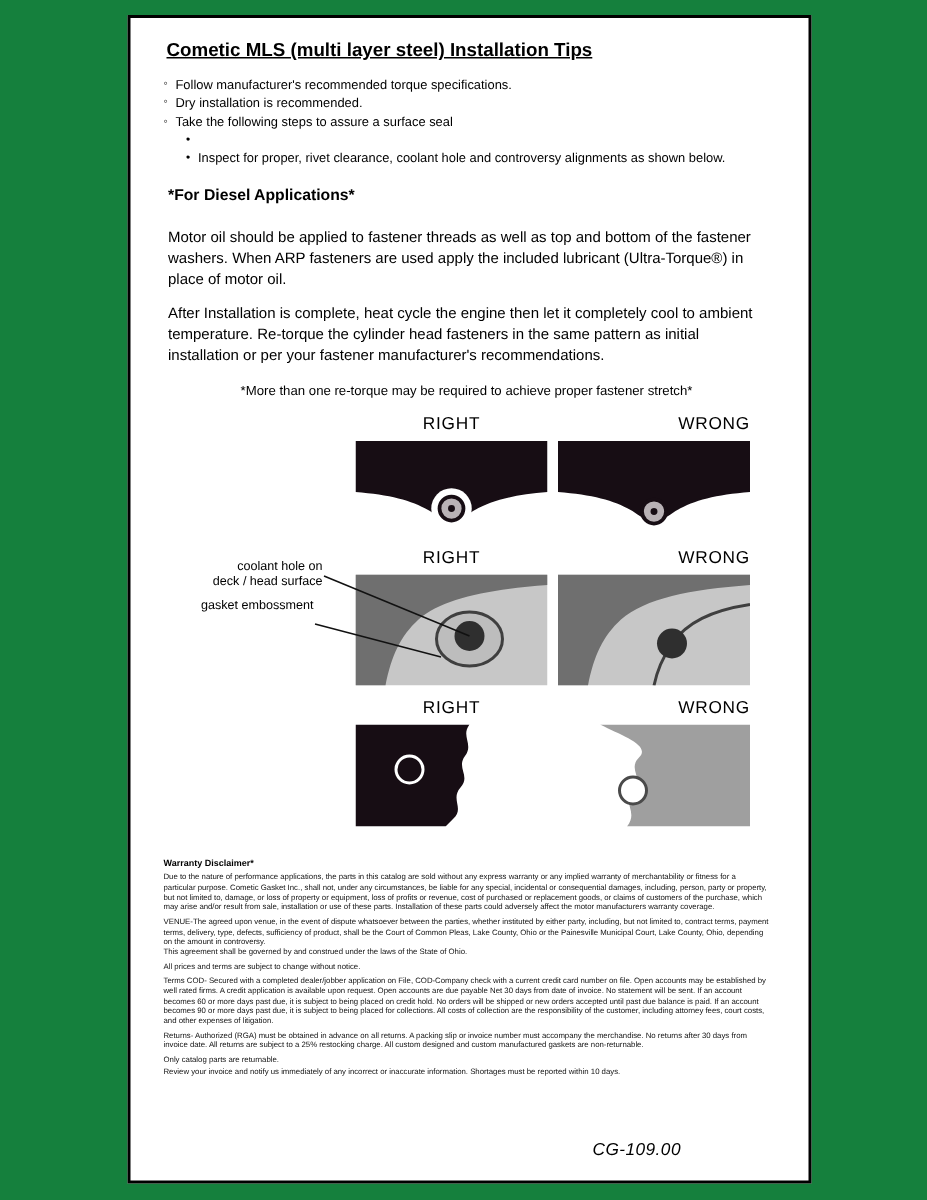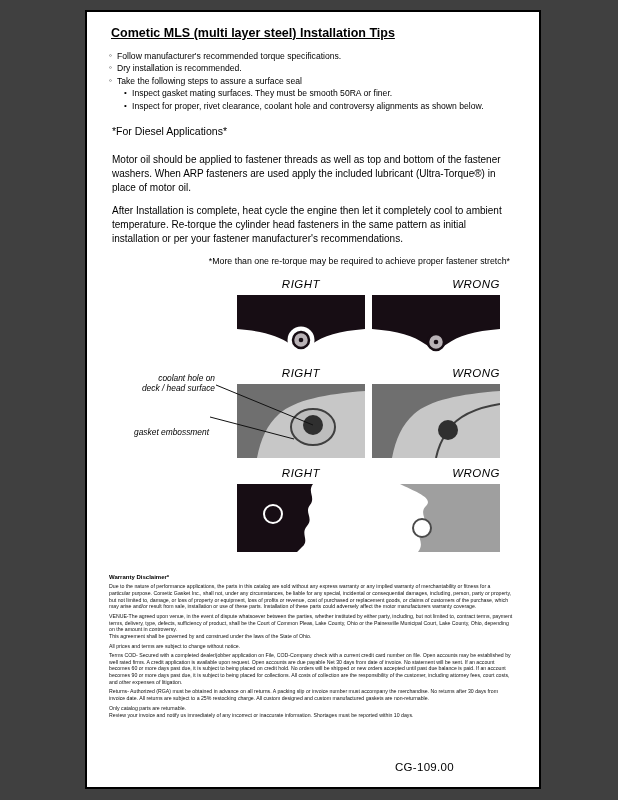--- a/index.html
+++ b/index.html
@@ -1,56 +1,56 @@
 <!DOCTYPE html>
 <html><head>
 <meta charset="utf-8">
 <style>
   * { margin:0; padding:0; box-sizing:border-box; }
   html,body { width:618px; height:800px; background:#ffffff; font-family:"Liberation Sans", sans-serif; color:#000; }
-  .sheet { position:relative; width:618px; height:800px; background:#404040; }
+  .sheet { position:relative; width:618px; height:800px; background:#15803d; }
   .frame { position:absolute; left:85px; top:10px; width:456px; height:779px; border:2px solid #000; background:#fff; }
   .content { position:relative; width:100%; height:100%; padding:10px 26px 0 22px; }
 
   .title { font-size:12.5px; font-weight:bold; text-decoration:underline; margin:4px 0 10px 2px; }
 
   .bullets { margin-top:2px; }
   .bullet { display:flex; font-size:8.6px; line-height:1.45; }
   .bullet .marker { width:8px; flex:0 0 8px; font-size:8px; }
   .sub { margin-left:15px; }
   .sub .marker { width:8px; flex:0 0 8px; }
 
-  .diesel-heading { margin:13px 0 16px 3px; font-size:10.5px; font-weight:normal; }
+  .diesel-heading { margin:13px 0 16px 3px; font-size:10.5px; font-weight:bold; }
   .para { margin:9px 0 0 3px; width:398px; font-size:10px; line-height:1.4; }
-  .note { margin:10px 0 0 3px; width:398px; font-size:8.8px; text-align:right; }
+  .note { margin:10px 0 0 3px; width:398px; font-size:8.8px; text-align:center; }
 
-  .diagrams { margin-top:12px;font-style:italic; }
+  .diagrams { margin-top:12px; }
   .diag-row { position:relative; }
   .diag-row + .diag-row { margin-top:9px; }
   .diag-labels { display:flex; margin-left:128px; width:263px; height:13px; }
   .diag-labels .lbl { width:128px; text-align:center; font-size:11.5px; letter-spacing:0.5px; }
   .diag-labels .lbl + .lbl { margin-left:7px;text-align:right; }
   .diag-images { display:flex; margin-left:128px; margin-top:4px; }
   .panel { width:128px; }
   .panel + .panel { margin-left:7px; }
   .panel svg { display:block; }
   .caption { margin:4px 0 0 128px; font-size:9.3px; line-height:1.25; }
 
   .ann { position:absolute; font-size:8.4px; line-height:1.2; text-align:right; }
   .ann1 { left:19px; top:6px; width:87px; }
-  .ann2 { left:2px; top:60px; width:98px; }
+  .ann2 { left:2px; top:32px; width:98px; }
   .ann-overlay { position:absolute; left:0; top:0; pointer-events:none; }
 
   .warranty { margin-top:22px; }
   .w-heading { font-size:6px; font-weight:bold; }
   .w-para { font-size:5.2px; line-height:1.28; margin-top:3px; color:#111; }
   .w-para.tight { margin-top:0; }
   .w-para.semi { margin-top:1px; }
 
-  .footer-code { position:absolute; left:308px; bottom:14px; font-size:11.5px; letter-spacing:0.3px; }
+  .footer-code { position:absolute; left:308px; bottom:14px; font-size:11.5px; letter-spacing:0.3px;font-style:italic; }
 </style>
 </head>
 <body>
 
 <div class="sheet">
   <div class="frame">
     <div class="content">
 
       <div class="title">Cometic MLS (multi layer steel) Installation Tips</div>
 
@@ -62,21 +62,20 @@
         <div class="bullet">
           <span class="marker">◦</span>
           <span>Dry installation is recommended.</span>
         </div>
         <div class="bullet">
           <span class="marker">◦</span>
           <span>Take the following steps to assure a surface seal</span>
         </div>
         <div class="bullet sub">
           <span class="marker">•</span>
-          <span>Inspect gasket mating surfaces.  They must be smooth 50RA or finer.</span>
         </div>
         <div class="bullet sub">
           <span class="marker">•</span>
           <span>Inspect for proper, rivet clearance, coolant hole and controversy alignments as shown below.</span>
         </div>
       </div>
 
       <div class="diesel-heading">*For Diesel Applications*</div>
       <div class="para">Motor oil should be applied to fastener threads as well as top and bottom of the fastener washers. When ARP fasteners are used apply the included lubricant (Ultra-Torque®) in place of motor oil.</div>
       <div class="para">After Installation is complete, heat cycle the engine then let it completely cool to ambient temperature. Re-torque the cylinder head fasteners in the same pattern as initial installation or per your fastener manufacturer's recommendations.</div>

